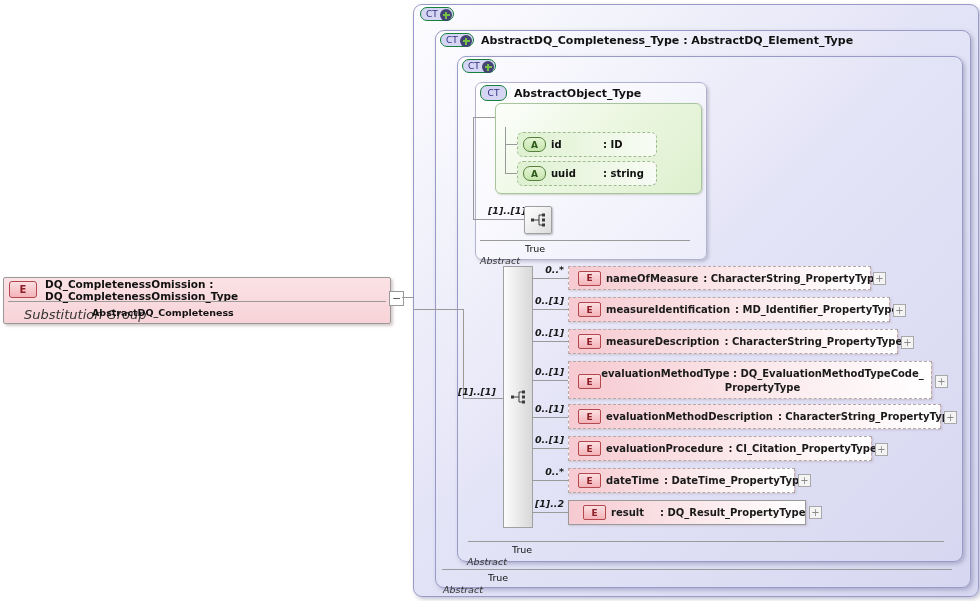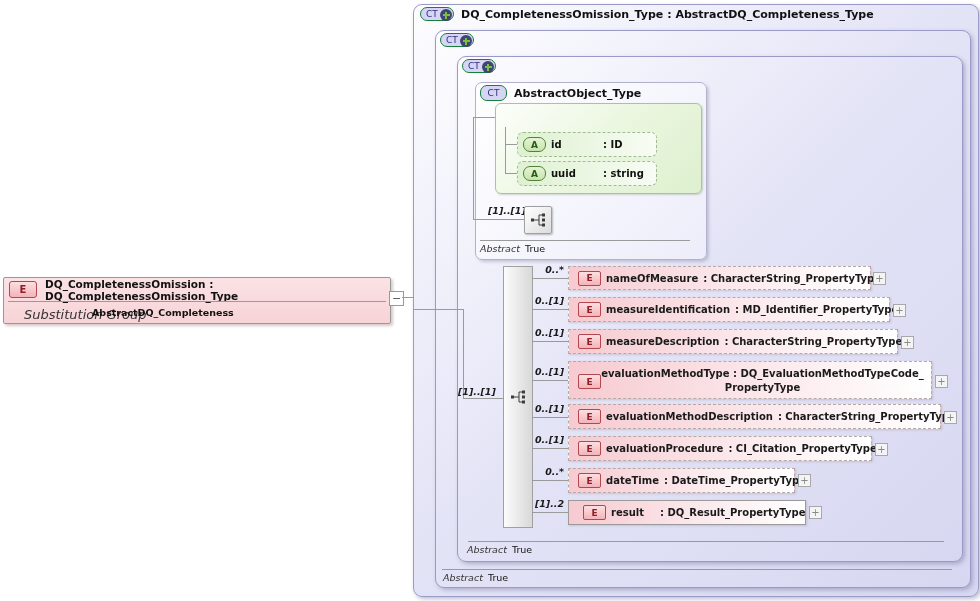--- a/index.html
+++ b/index.html
@@ -53,21 +53,21 @@
   .plus{position:absolute;width:11px;height:11px;border:1px solid #a8a8a8;background:#f4f4f4;
         display:flex;align-items:center;justify-content:center;font-size:10px;line-height:10px;color:#8a8a8a;
         font-weight:normal;}
   .minus{position:absolute;width:13px;height:13px;border:1px solid #999;background:#fff;
          display:flex;align-items:center;justify-content:center;font-size:11px;color:#555;}
   
   .card{position:absolute;width:35px;text-align:right;font-size:9.5px;font-style:italic;font-weight:bold;color:#1a1a1a;}
   .cardl{position:absolute;font-size:9.5px;font-style:italic;font-weight:bold;color:#1a1a1a;}
   
   .sep{position:absolute;height:1px;background:#9a9a9a;}
-  .fac{position:absolute;font-size:9.5px;font-style:italic;color:#333;}
+  .fac{position:absolute;font-size:9.5px;font-style:italic;color:#333;margin-top:12px;}
   .facv{position:absolute;font-size:9.5px;font-weight:normal;color:#111;}
   
   .hline{position:absolute;height:1px;background:#9a9a9a;}
   .vline{position:absolute;width:1px;background:#9a9a9a;}
   
   .seqbar{position:absolute;border:1px solid #a0a0a0;background:linear-gradient(90deg,#fcfcfc,#d8d8d8);
           display:flex;align-items:center;justify-content:center;}
   .seqbtn{position:absolute;width:26px;height:26px;border:1px solid #a0a0a0;border-radius:2px;
           background:linear-gradient(135deg,#ffffff,#dcdcdc);display:flex;align-items:center;justify-content:center;
           box-shadow:1px 1px 2px rgba(0,0,0,.25);}
@@ -89,27 +89,27 @@
 
   <div class="ctbox" style="left:413px;top:4px;width:564px;height:591px"></div>
   <div class="ctbox" style="left:435px;top:30px;width:534px;height:556px"></div>
   <div class="ctbox" style="left:457px;top:56px;width:504px;height:504px"></div>
 
   <div class="ctheader" style="left:420px;top:7px">
     <span class="cticon wplus">
         <span>CT</span>
         <span class="ctplus"></span>
       </span>
-    <span>DQ_CompletenessOmission_Type : AbstractDQ_Completeness_Type</span>
   </div>
   <div class="ctheader" style="left:440px;top:33px">
     <span class="cticon wplus">
         <span>CT</span>
         <span class="ctplus"></span>
       </span>
+    <span>AbstractDQ_Completeness_Type : AbstractDQ_Element_Type</span>
   </div>
   <div class="ctheader" style="left:462px;top:59px">
     <span class="cticon wplus">
         <span>CT</span>
         <span class="ctplus"></span>
       </span>
   </div>
 
   <div class="objbox" style="left:475px;top:82px;width:230px;height:176px"></div>
   <div class="ctheader" style="left:480px;top:85px">

